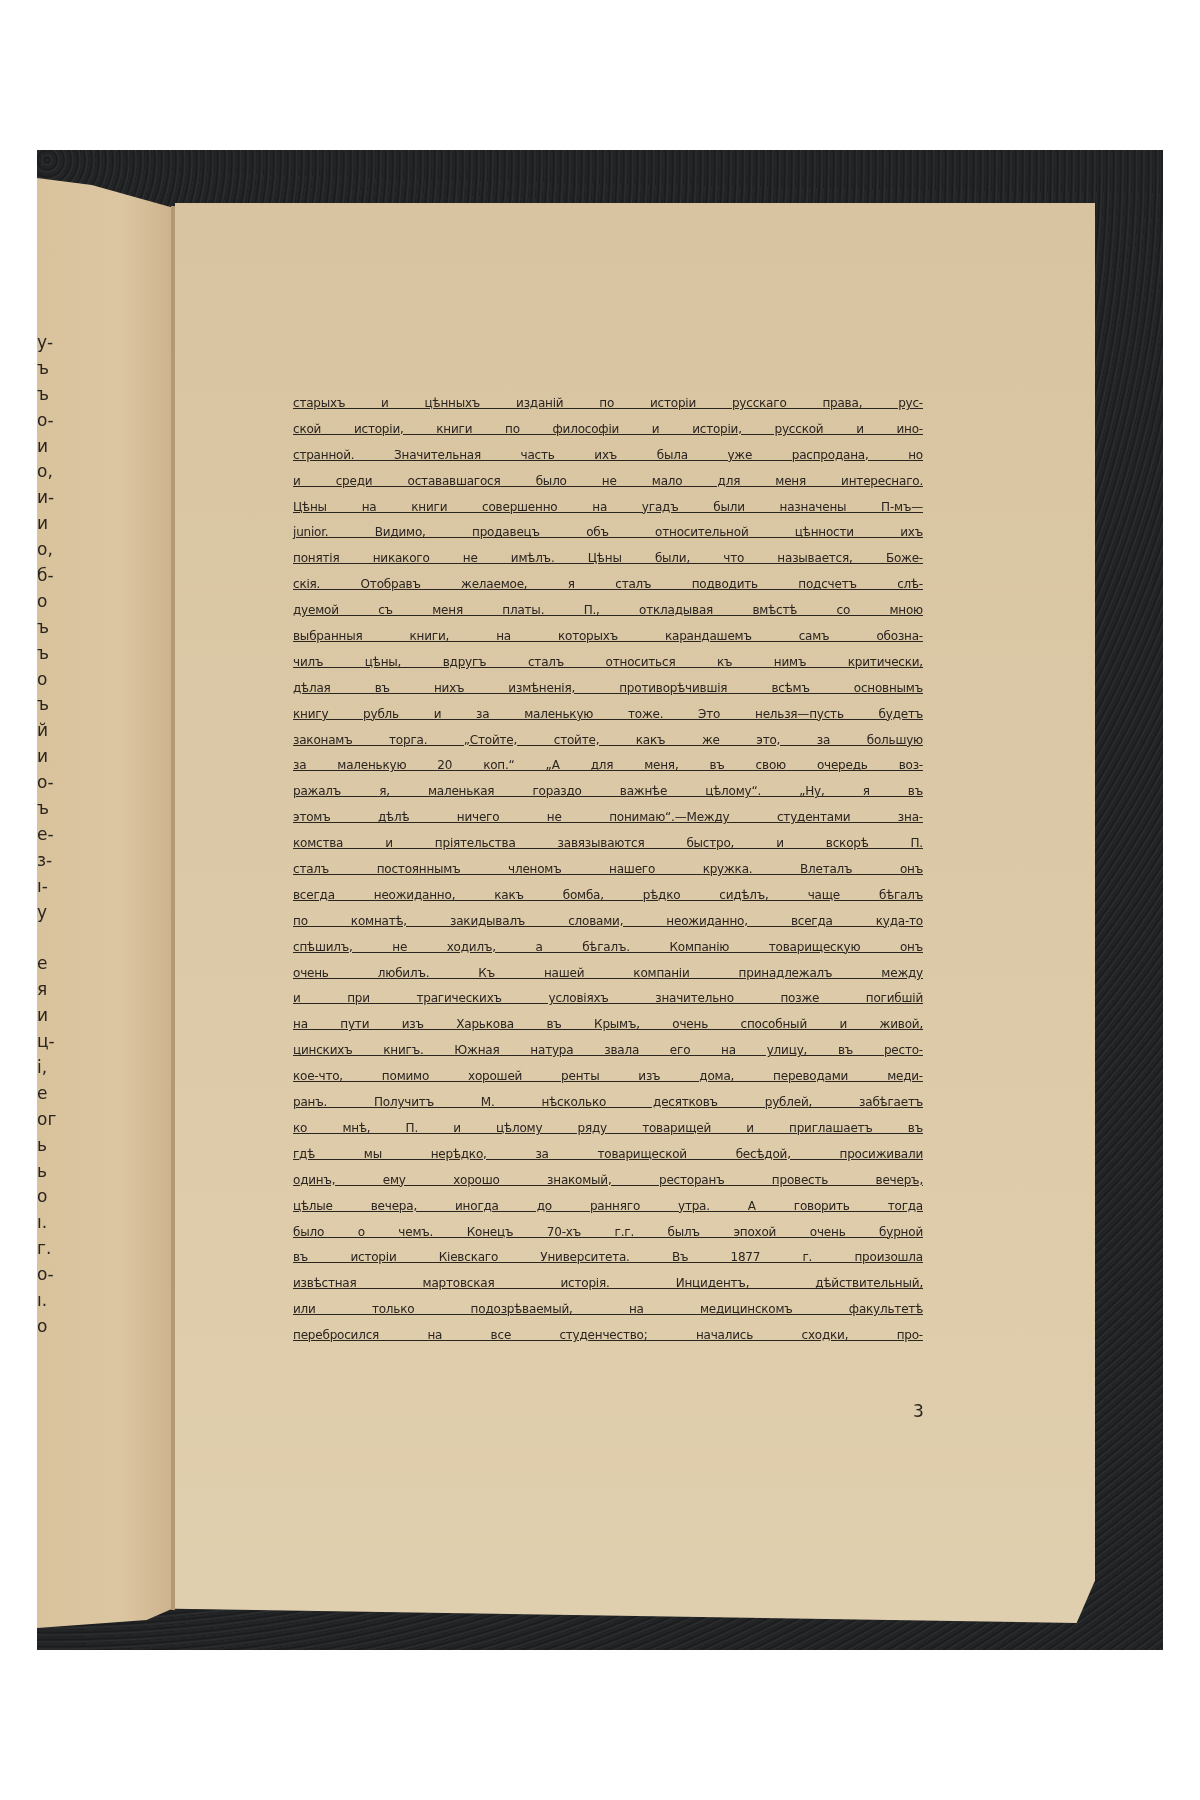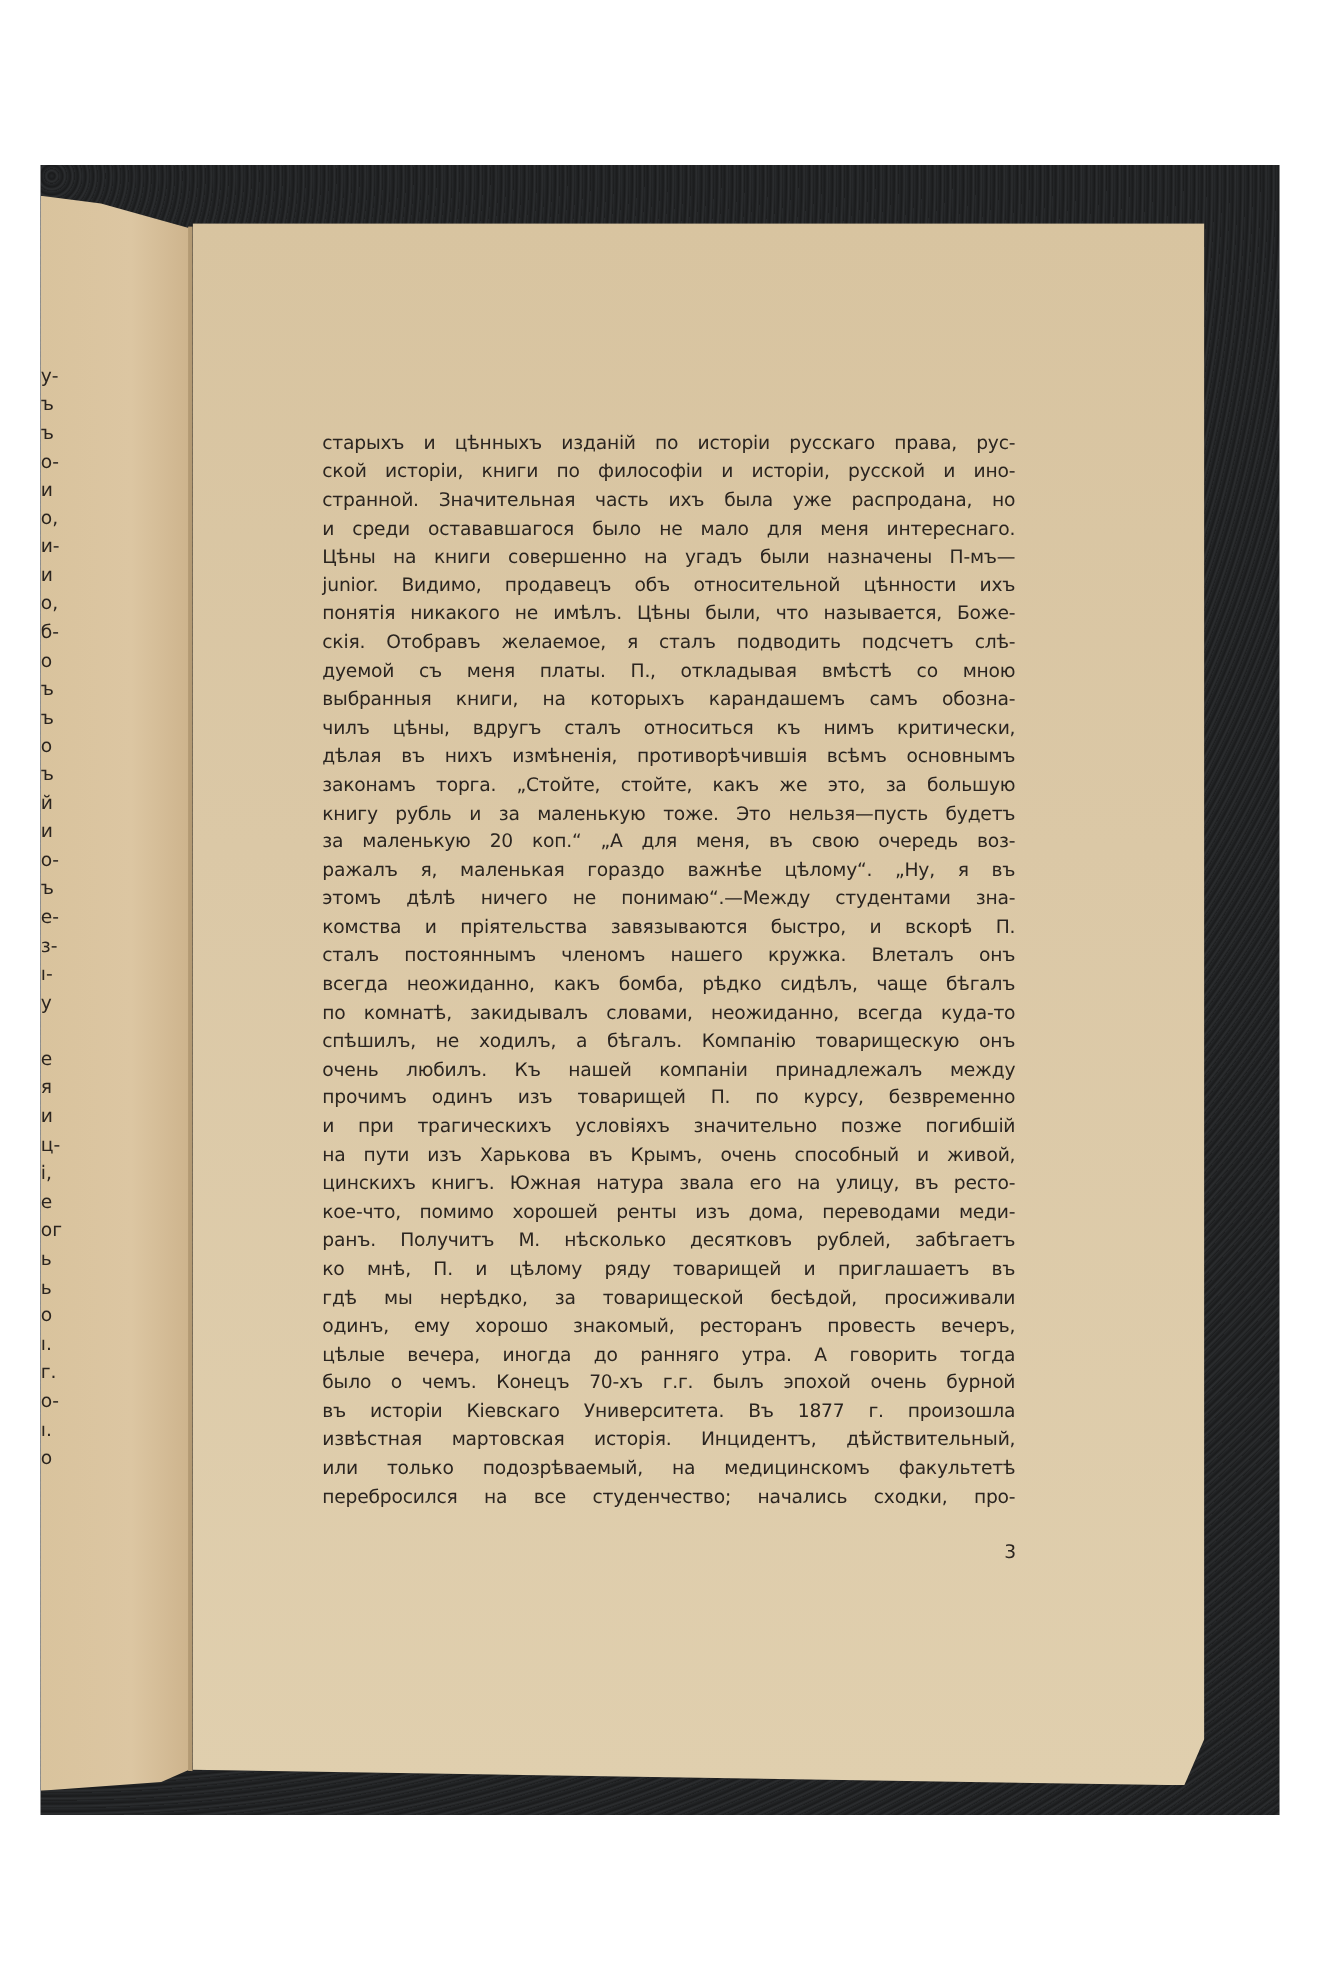--- a/index.html
+++ b/index.html
@@ -27,22 +27,23 @@
     clip-path: polygon(0 0, 100% 0, 100% 97%, 98% 100%, 0 99%);
   }
   .left-fragments {
     position: absolute; left: 0; top: 180px; width: 30px;
     font-family: "DejaVu Sans", sans-serif; font-size: 17px; color: #2b2520;
     line-height: 25.9px;
   }
   .left-fragments div { height: 25.9px; white-space: nowrap; }
   .text-block {
     position: absolute; left: 118px; top: 188px; width: 630px;
-    font-family: "DejaVu Sans", sans-serif; font-size: 17px; color: #2b2520;
+    font-family: "DejaVu Sans", sans-serif; font-size: 12px; color: #2b2520;
     line-height: 25.9px;
+    text-decoration: underline;
   }
   .text-block .line {
     height: 25.9px; white-space: nowrap; text-align: justify; text-align-last: justify;
     letter-spacing: -0.2px;
   }
   .page-number {
     position: absolute; left: 738px; top: 1198px;
     font-family: "DejaVu Sans", sans-serif; font-size: 17px; color: #2b2520;
   }
 </style>
@@ -101,32 +102,31 @@
         <div class="line">странной. Значительная часть ихъ была уже распродана, но</div>
         <div class="line">и среди остававшагося было не мало для меня интереснаго.</div>
         <div class="line">Цѣны на книги совершенно на угадъ были назначены П-мъ—</div>
         <div class="line">junior. Видимо, продавецъ объ относительной цѣнности ихъ</div>
         <div class="line">понятія никакого не имѣлъ. Цѣны были, что называется, Боже-</div>
         <div class="line">скія. Отобравъ желаемое, я сталъ подводить подсчетъ слѣ-</div>
         <div class="line">дуемой съ меня платы. П., откладывая вмѣстѣ со мною</div>
         <div class="line">выбранныя книги, на которыхъ карандашемъ самъ обозна-</div>
         <div class="line">чилъ цѣны, вдругъ сталъ относиться къ нимъ критически,</div>
         <div class="line">дѣлая въ нихъ измѣненія, противорѣчившія всѣмъ основнымъ</div>
+        <div class="line">книгу рубль и за маленькую тоже. Это нельзя—пусть будетъ</div>
         <div class="line">законамъ торга. „Стойте, стойте, какъ же это, за большую</div>
-        <div class="line">книгу рубль и за маленькую тоже. Это нельзя—пусть будетъ</div>
         <div class="line">за маленькую 20 коп.“ „А для меня, въ свою очередь воз-</div>
         <div class="line">ражалъ я, маленькая гораздо важнѣе цѣлому“. „Ну, я въ</div>
         <div class="line">этомъ дѣлѣ ничего не понимаю“.—Между студентами зна-</div>
         <div class="line">комства и пріятельства завязываются быстро, и вскорѣ П.</div>
         <div class="line">сталъ постояннымъ членомъ нашего кружка. Влеталъ онъ</div>
         <div class="line">всегда неожиданно, какъ бомба, рѣдко сидѣлъ, чаще бѣгалъ</div>
         <div class="line">по комнатѣ, закидывалъ словами, неожиданно, всегда куда-то</div>
         <div class="line">спѣшилъ, не ходилъ, а бѣгалъ. Компанію товарищескую онъ</div>
         <div class="line">очень любилъ. Къ нашей компаніи принадлежалъ между</div>
-        <div class="line">прочимъ одинъ изъ товарищей П. по курсу, безвременно</div>
         <div class="line">и при трагическихъ условіяхъ значительно позже погибшій</div>
         <div class="line">на пути изъ Харькова въ Крымъ, очень способный и живой,</div>
         <div class="line">цинскихъ книгъ. Южная натура звала его на улицу, въ ресто-</div>
         <div class="line">кое-что, помимо хорошей ренты изъ дома, переводами меди-</div>
         <div class="line">ранъ. Получитъ М. нѣсколько десятковъ рублей, забѣгаетъ</div>
         <div class="line">ко мнѣ, П. и цѣлому ряду товарищей и приглашаетъ въ</div>
         <div class="line">гдѣ мы нерѣдко, за товарищеской бесѣдой, просиживали</div>
         <div class="line">одинъ, ему хорошо знакомый, ресторанъ провесть вечеръ,</div>
         <div class="line">цѣлые вечера, иногда до ранняго утра. А говорить тогда</div>
         <div class="line">было о чемъ. Конецъ 70-хъ г.г. былъ эпохой очень бурной</div>

